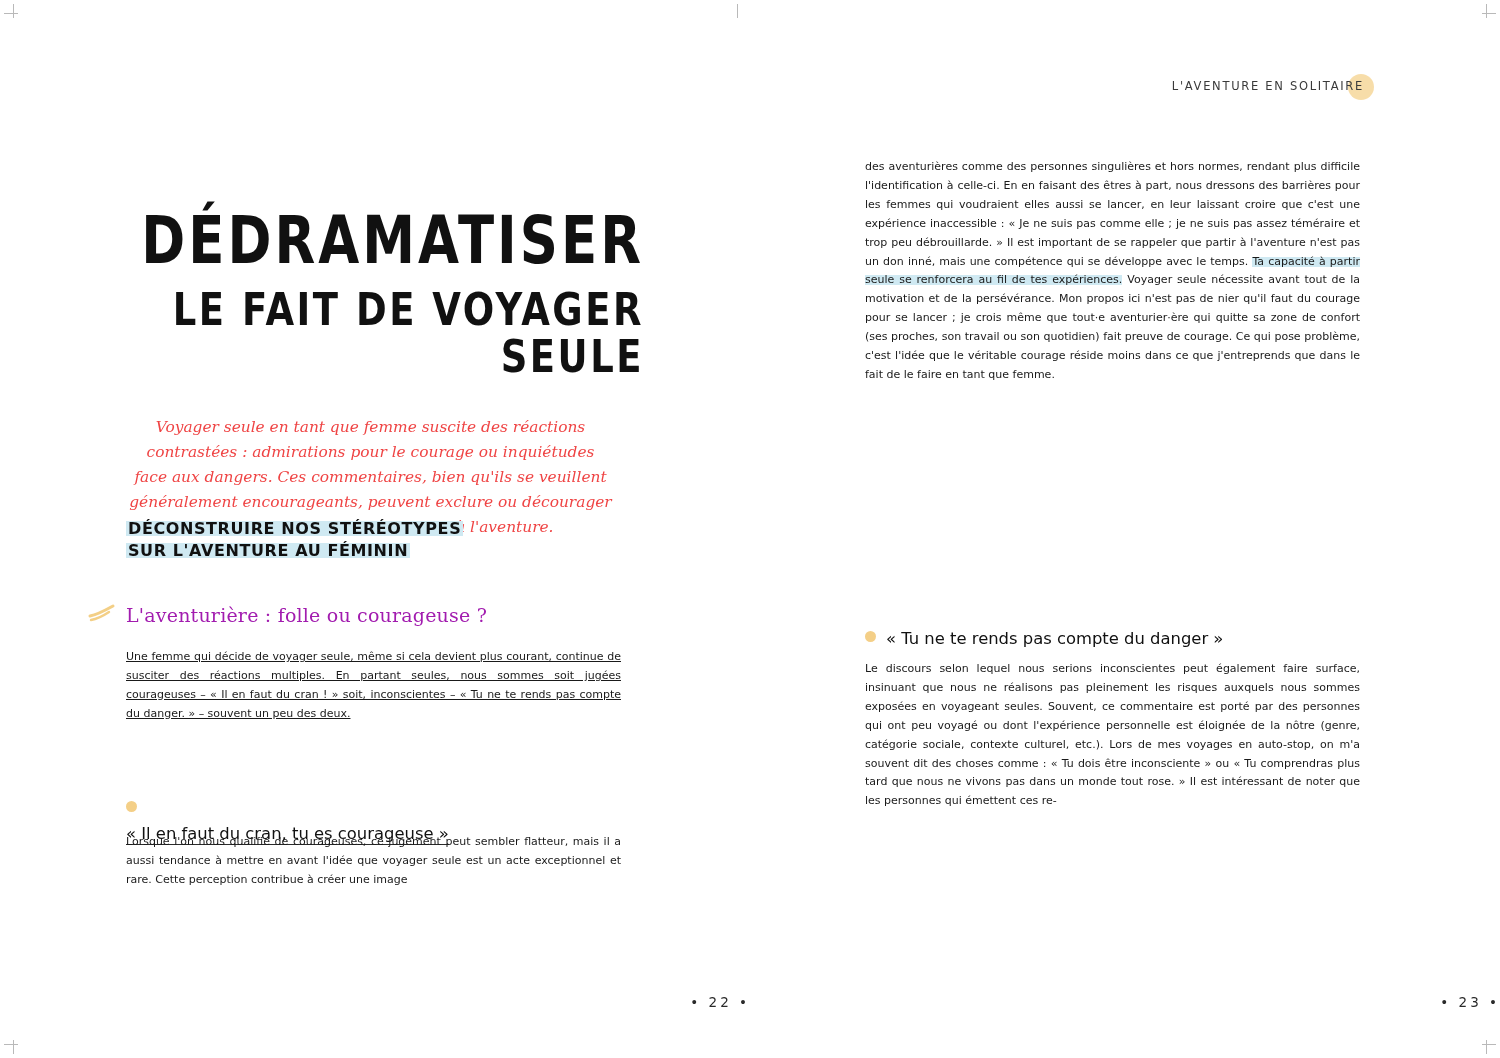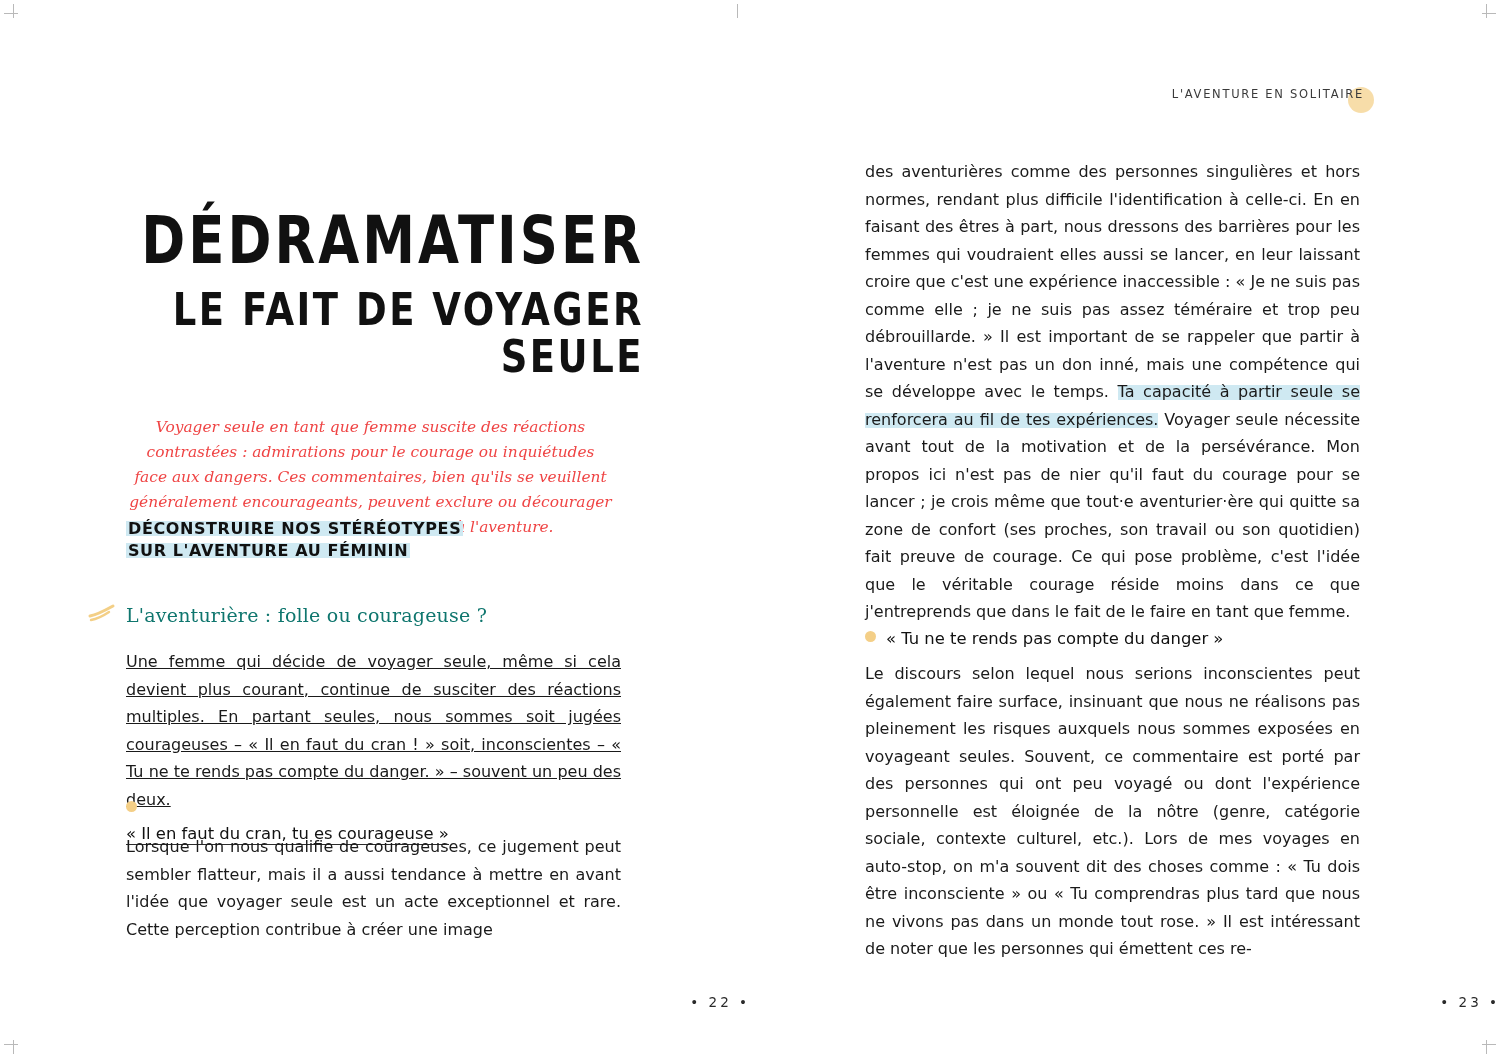--- a/index.html
+++ b/index.html
@@ -33,23 +33,24 @@
   .crop {
     position: absolute;
     background: #b9b9b9;
   }
   .crop.v { width: 1px; height: 14px; }
   .crop.h { height: 1px; width: 14px; }
 
   
   .running-head {
     position: absolute;
-    top: 87px;
+    top: 74px;
     right: 130px;
     display: flex;
+    align-items: center;
     height: 24px;
   }
   .running-head .rh-text {
     font-family: "DejaVu Sans", sans-serif;
     font-size: 11.5px;
     letter-spacing: 1.7px;
     color: #3a3a3a;
     text-transform: uppercase;
     position: relative;
     z-index: 2;
@@ -125,36 +126,36 @@
   }
   .section-head span.hl {
     background: linear-gradient(transparent 12%, #cfe9f2 12%, #cfe9f2 92%, transparent 92%);
     padding: 0 2px;
   }
 
   .sub-serif {
     position: absolute;
     font-family: "DejaVu Serif", serif;
     font-size: 19px;
-    color: #0f766e;
+    color: #a21caf;
     letter-spacing: .2px;
   }
   .sub-serif.one { top: 604px; left: 126px; }
   .quill {
     position: absolute;
     top: 602px;
     left: 88px;
     width: 28px;
     height: 20px;
   }
 
   .para {
     position: absolute;
     font-family: "DejaVu Sans", sans-serif;
-    font-size: 16px;
+    font-size: 11px;
     line-height: 1.72;
     color: #1a1a1a;
     text-align: justify;
   }
 
   .bullet-head {
     position: absolute;
     font-family: "DejaVu Sans", sans-serif;
     font-size: 16.4px;
     color: #111;

